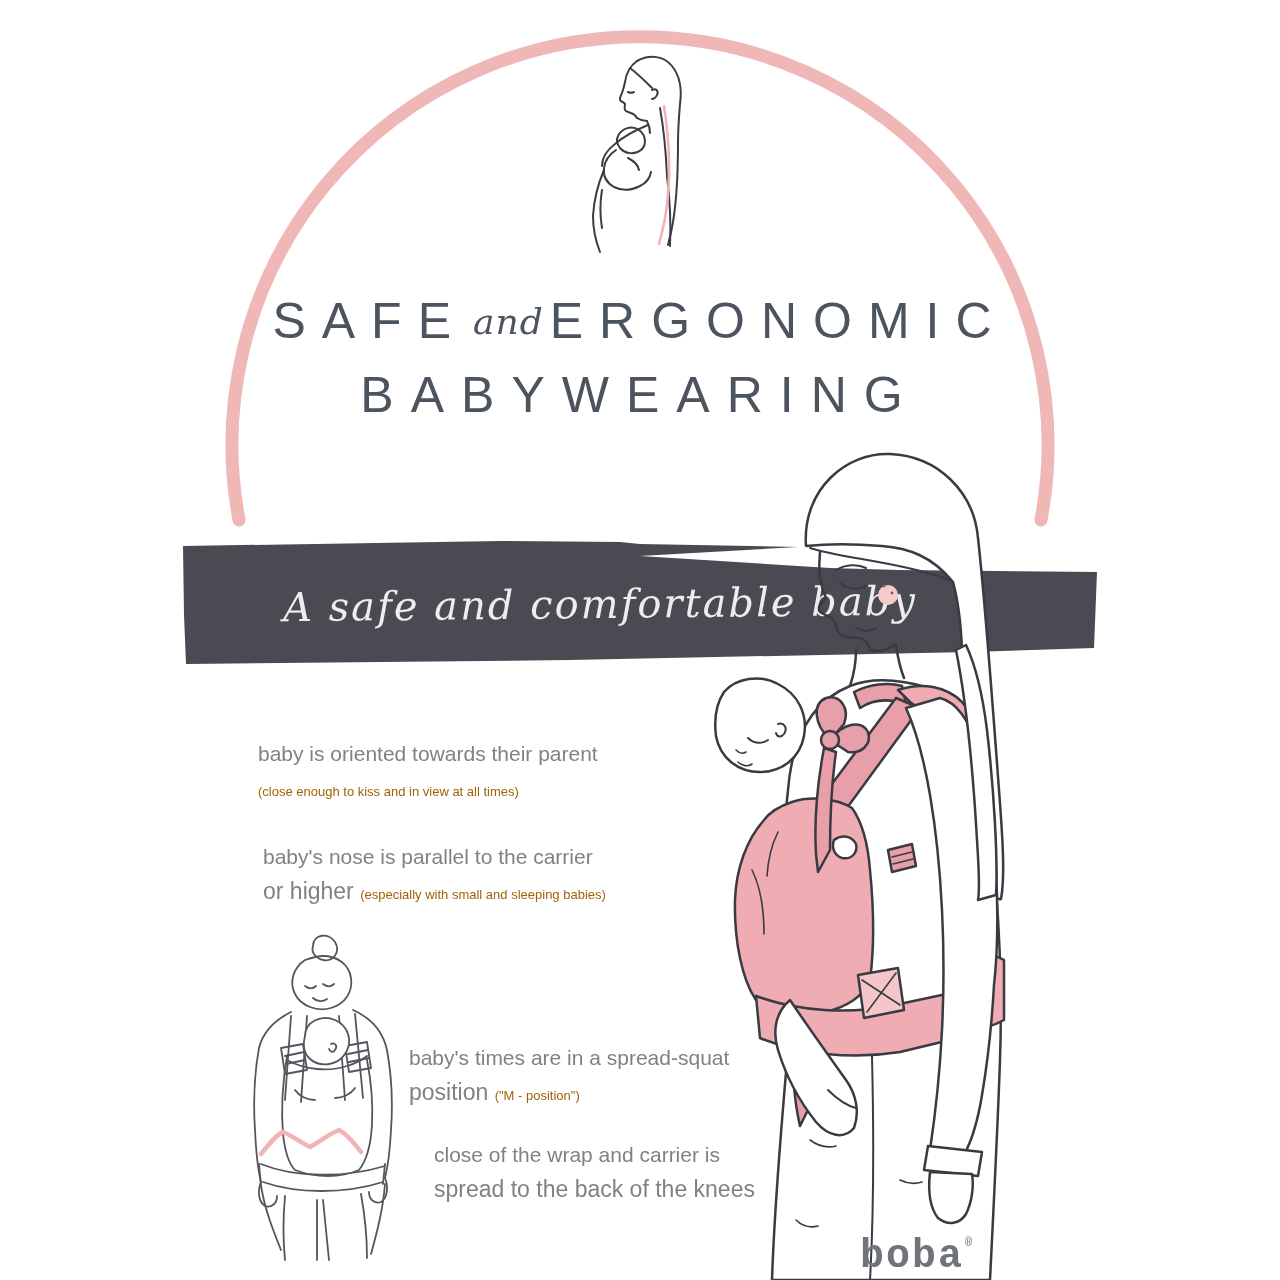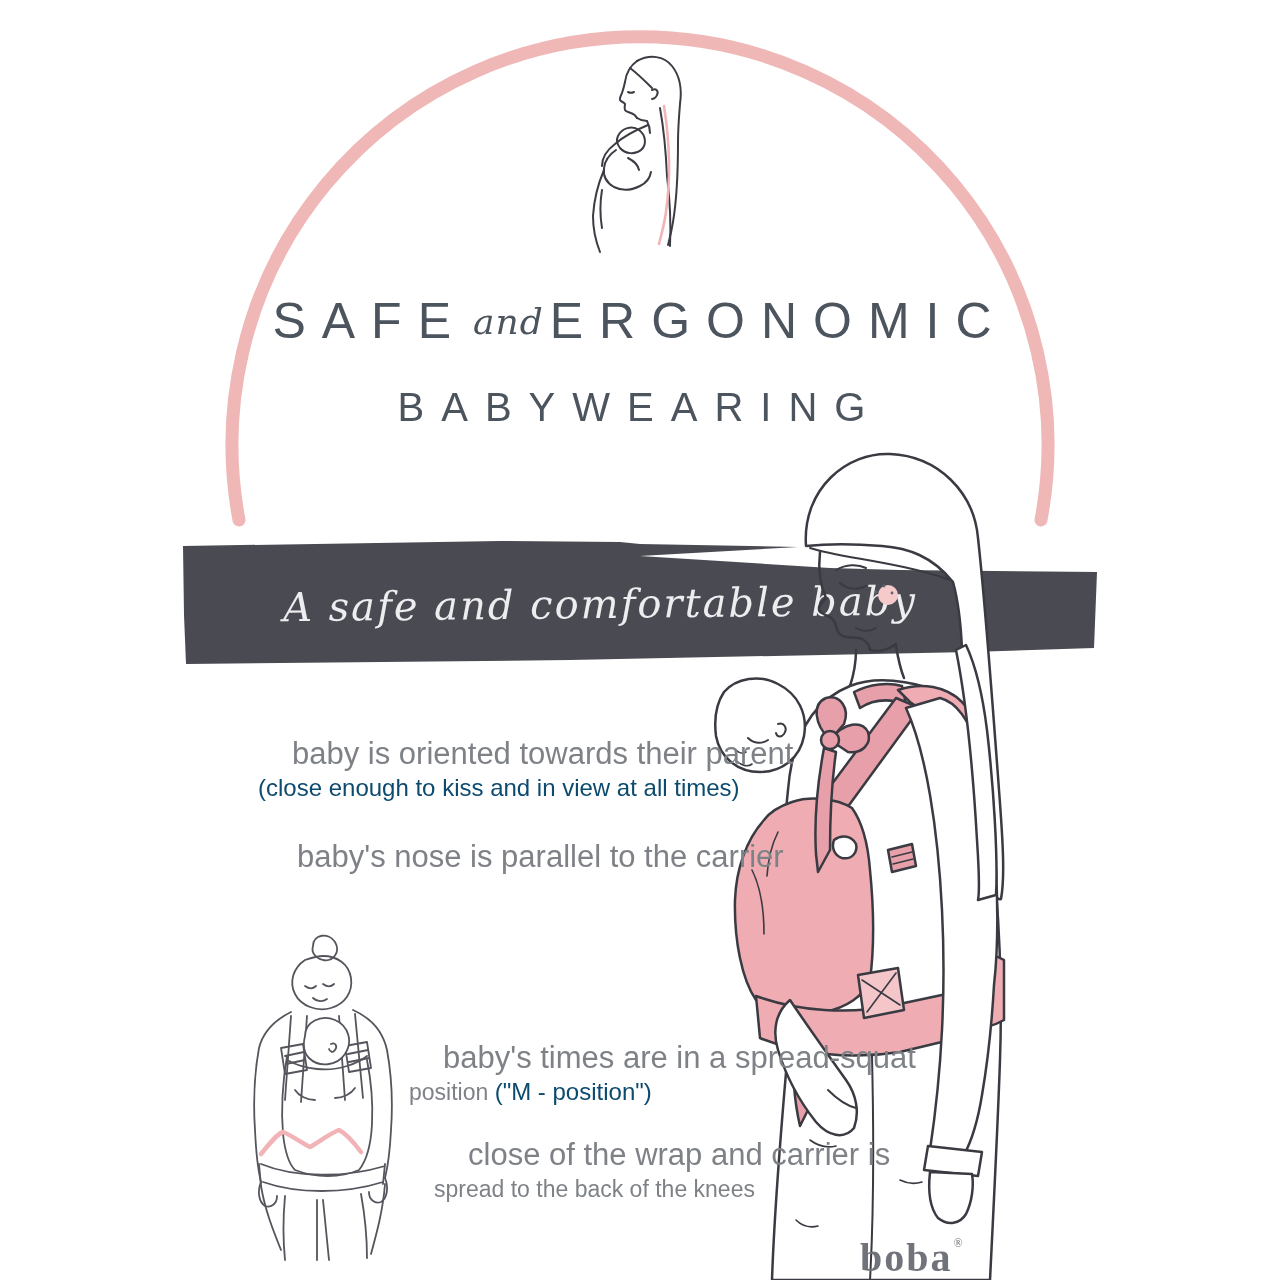--- a/index.html
+++ b/index.html
@@ -5,38 +5,38 @@
   html,body{margin:0;padding:0;background:#fff;}
   #stage{position:relative;width:1280px;height:1280px;background:#ffffff;overflow:hidden;
          font-family:"Liberation Sans",sans-serif;}
   .abs{position:absolute;}
   svg{display:block;pointer-events:none;}
 
   
   .title-line{position:absolute;left:0;width:1280px;text-align:center;color:#4c545e;
               font-family:"Liberation Sans",sans-serif;font-weight:400;}
   .title-line1{top:292px;font-size:50px;letter-spacing:16px;}
-  .title-line2{top:385px;font-size:40px;letter-spacing:17px;}
+  .title-line2{top:366px;font-size:50px;letter-spacing:17px;}
   .title-and{font-family:"DejaVu Serif",serif;font-style:italic;font-size:36px;
              letter-spacing:1px;text-transform:lowercase;position:relative;top:-4px;margin:0 6px;}
 
   
   .banner-text{position:absolute;left:283px;top:581px;color:#edecef;
                font-family:"DejaVu Serif",serif;font-style:italic;font-size:40px;
                letter-spacing:2px;transform:rotate(-0.6deg);}
 
   
   .bullet{position:absolute;color:#7e8287;line-height:34px;}
-  .bullet .l1{font-size:31px;margin-left:34px;}
+  .bullet .l1{font-size:21px;}
   .bullet .l2{font-size:23px;}
-  .bullet .note{font-size:24px;color:#0c4a6e;text-align:center;}
+  .bullet .note{font-size:13px;color:#a16207;text-align:center;}
 
   
   .logo{position:absolute;left:860px;top:1234px;color:#70747a;
-        font-family:Liberation Serif, serif;font-weight:bold;font-size:40px;letter-spacing:2px;}
+        font-family:Liberation Mono, monospace;font-weight:bold;font-size:40px;letter-spacing:2px;}
   .logo .mark{font-size:12px;vertical-align:top;position:relative;top:2px;left:1px;font-weight:normal;}
 </style>
 </head>
 <body>
 
 <div id="stage">
 
   <svg class="abs" style="left:0;top:0" width="1280" height="1280" viewBox="0 0 1280 1280">
     <path d="M 239 520 A 408 408 0 1 1 1041 520" fill="none" stroke="#f0b7b7" stroke-width="13" stroke-linecap="round"></path>
   </svg>
@@ -160,20 +160,21 @@
     </g>
   </svg>
 
   <div class="bullet" style="left:258px;top:737px">
     <div class="l1">baby is oriented towards their parent</div>
     <div class="l2"><span></span><span class="note">(close enough to kiss and in view at all times)</span></div>
   </div>
 
   <div class="bullet" style="left:263px;top:840px">
     <div class="l1">baby's nose is parallel to the carrier</div>
+    <div class="l2"><span>or higher </span><span class="note">(especially with small and sleeping babies)</span></div>
   </div>
 
   <div class="bullet" style="left:386px;top:941px">
   </div>
 
   <div class="bullet" style="left:409px;top:1041px">
     <div class="l1">baby's times are in a spread-squat</div>
     <div class="l2"><span>position </span><span class="note">("M - position")</span></div>
   </div>
 

